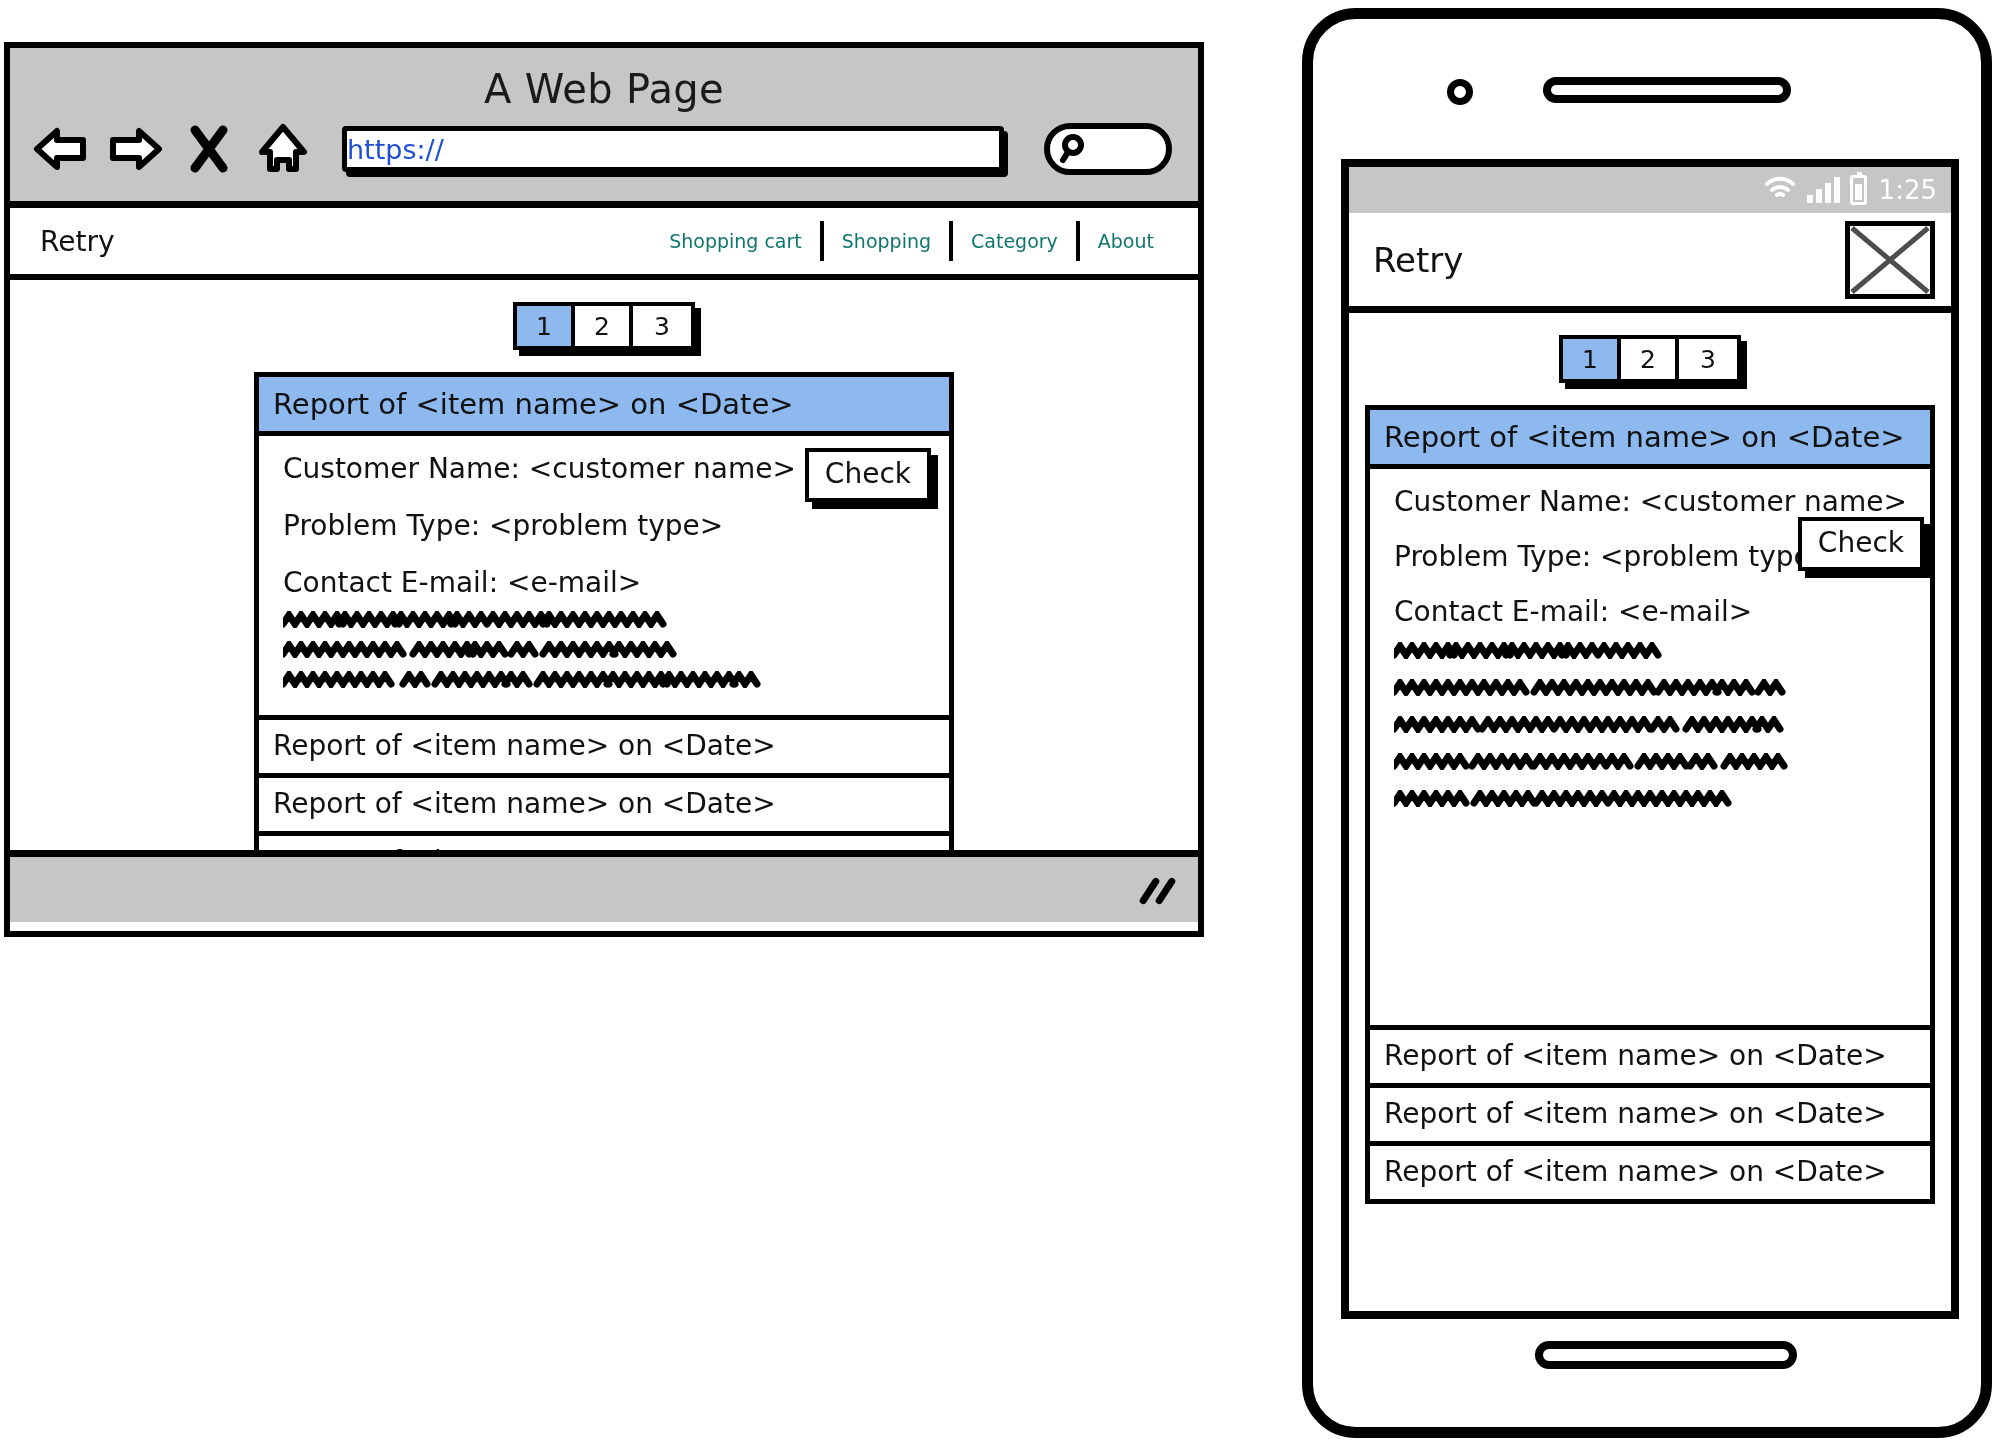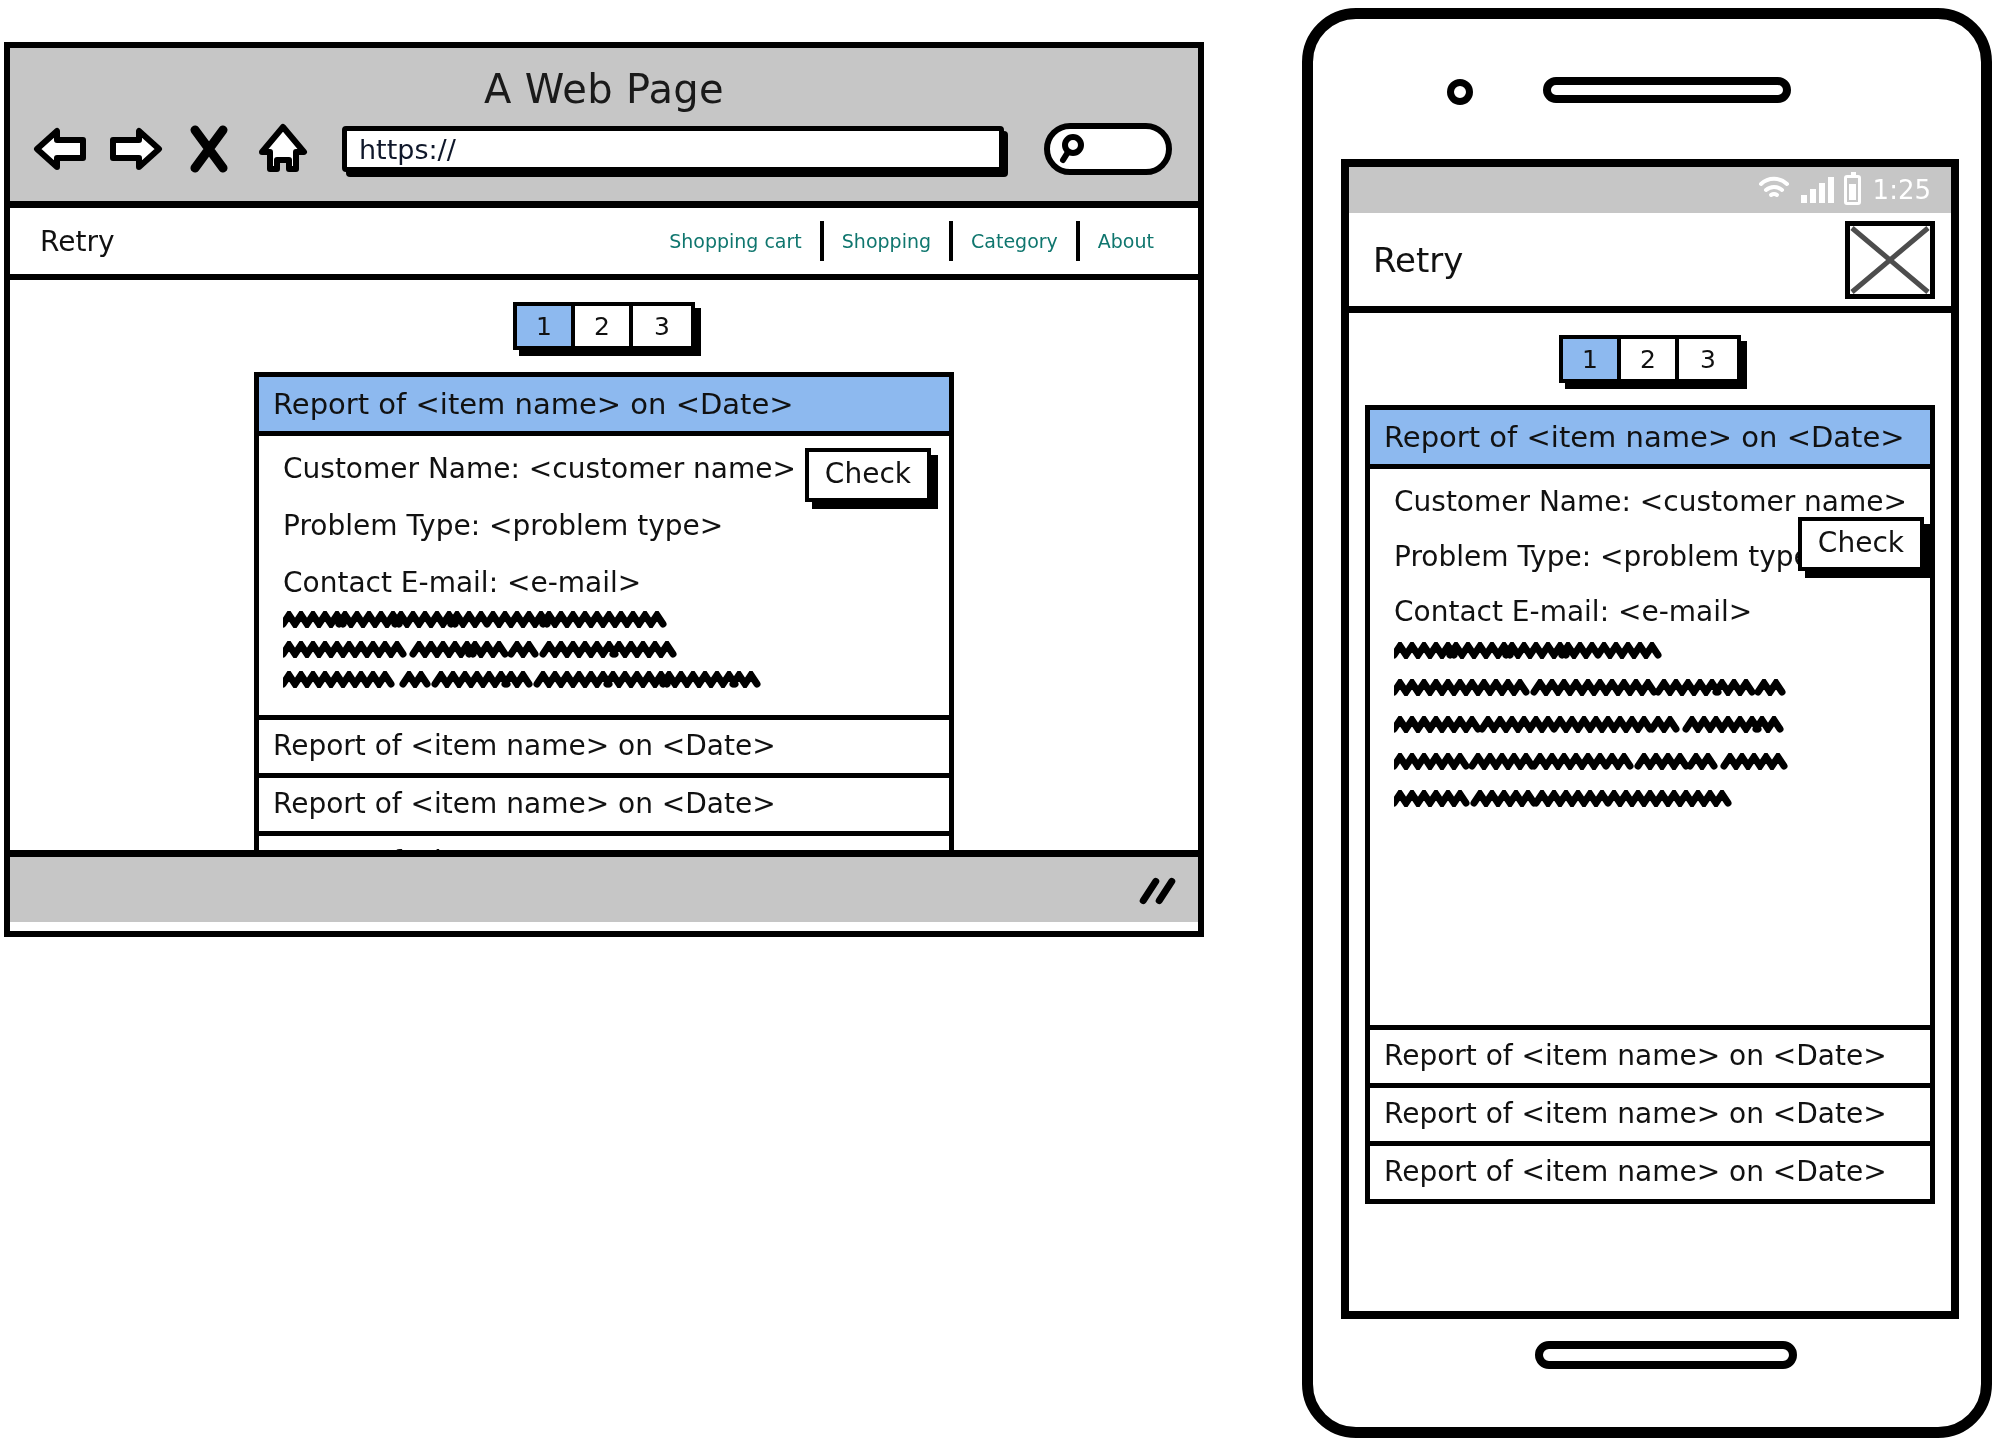--- a/index.html
+++ b/index.html
@@ -67,22 +67,21 @@
     background: #fff;
     border: 5px solid #000;
     border-radius: 4px;
     box-shadow: 4px 5px 0 0 #000;
     display: flex;
     align-items: center;
     box-sizing: border-box;
   }
   .url-bar span {
     font-size: 27px;
-    color: #0f172a;
-    padding-left: 12px;
+    color: #1d4ed8;
   }
 
   .search-pill {
     width: 128px;
     height: 52px;
     margin-right: 26px;
     border: 6px solid #000;
     border-radius: 30px;
     background: #fff;
     display: flex;
@@ -290,21 +289,21 @@
     box-sizing: border-box;
     overflow: hidden;
   }
   .status-bar {
     height: 46px;
     background: #c6c6c6;
     display: flex;
     align-items: center;
     justify-content: flex-end;
     gap: 10px;
-    padding-right: 20px;
+    padding-right: 14px;
     box-sizing: border-box;
   }
   .status-time {
     font-size: 26px;
     color: #fff;
     margin-left: 2px;
   }
   .signal-bars { display: flex; align-items: flex-end; gap: 3px; height: 26px; }
   .signal-bars i { width: 6px; background: #fff; display: block; }
   .battery {

